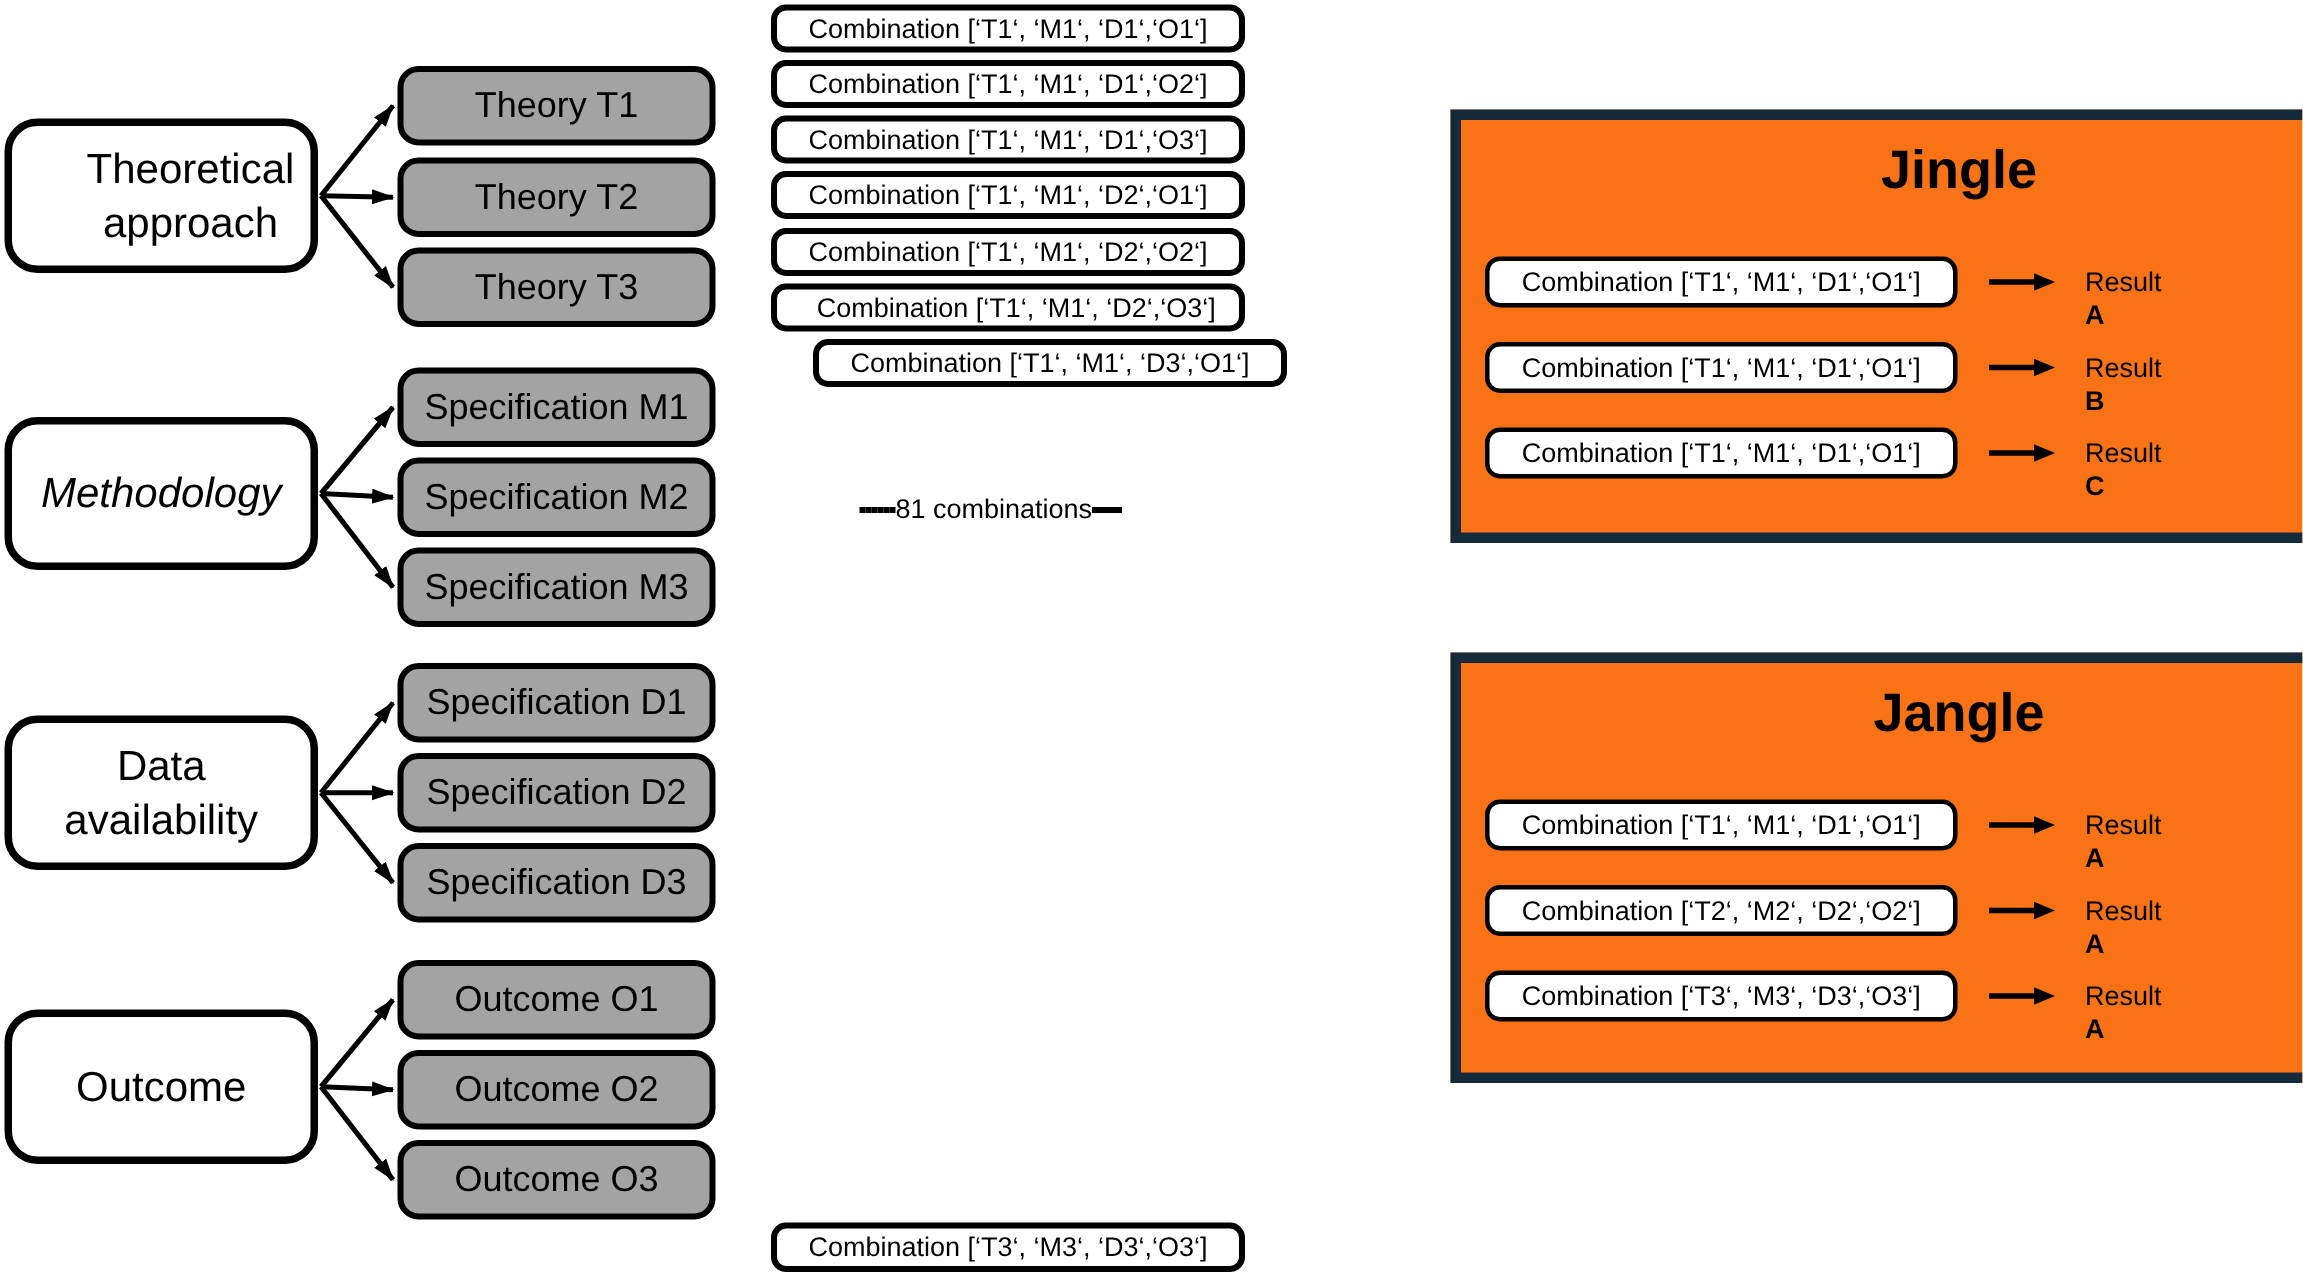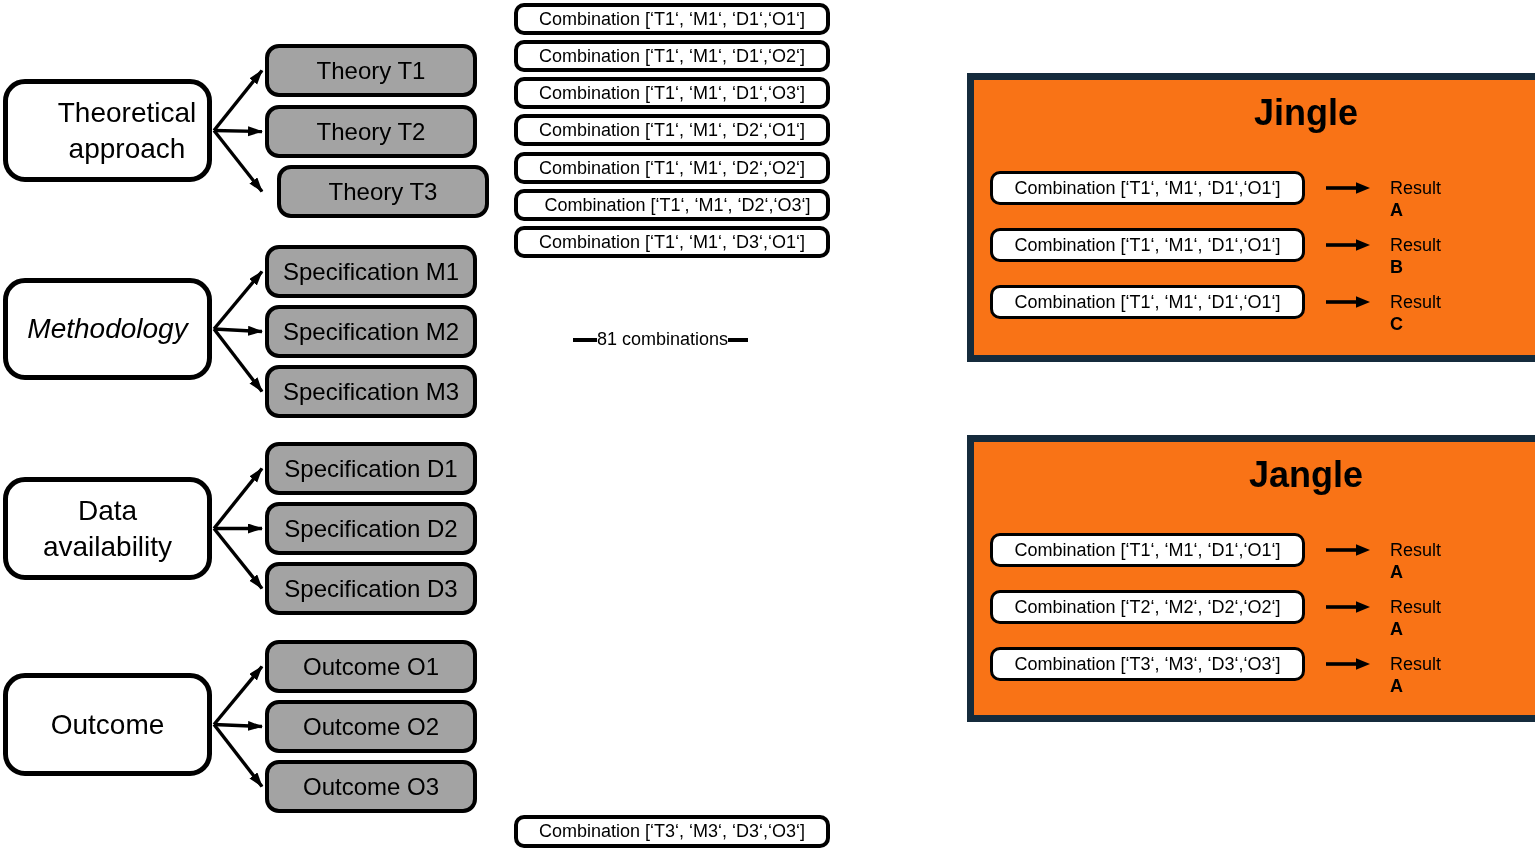--- a/index.html
+++ b/index.html
@@ -73,42 +73,42 @@
         <line x1="214" y1="724.5" x2="262" y2="666.5" marker-end="url(#ah)"></line>
         <line x1="214" y1="724.5" x2="262" y2="726.5" marker-end="url(#ah)"></line>
         <line x1="214" y1="724.5" x2="262" y2="786.5" marker-end="url(#ah)"></line>
       </g>
   </svg>
 
   <div id="groups-layer">
       <div class="cat-box" style="top: 79px; height: 103px; padding-left: 43px;">Theoretical approach</div>
       <div class="child-box" style="top: 44px;">Theory T1</div>
       <div class="child-box" style="top: 105px;">Theory T2</div>
-      <div class="child-box" style="top: 165px; margin-left: 12px;">Theory T3</div>
+      <div class="child-box" style="top: 165px;">Theory T3</div>
       <div class="cat-box" style="top: 278px; height: 102px; font-style: italic;">Methodology</div>
       <div class="child-box" style="top: 245px;">Specification M1</div>
       <div class="child-box" style="top: 305px;">Specification M2</div>
       <div class="child-box" style="top: 365px;">Specification M3</div>
       <div class="cat-box" style="top: 477px; height: 103px;">Data availability</div>
       <div class="child-box" style="top: 442px;">Specification D1</div>
       <div class="child-box" style="top: 502px;">Specification D2</div>
       <div class="child-box" style="top: 562px; text-align: center;">Specification D3</div>
       <div class="cat-box" style="top: 673px; height: 103px;">Outcome</div>
       <div class="child-box" style="top: 640px;">Outcome O1</div>
       <div class="child-box" style="top: 700px;">Outcome O2</div>
       <div class="child-box" style="top: 760px;">Outcome O3</div>
     </div>
   <div id="combos-layer">
       <div class="combo-box" style="top: 3px;">Combination [‘T1‘, ‘M1‘, ‘D1‘,‘O1‘]</div>
       <div class="combo-box" style="top: 40px;">Combination [‘T1‘, ‘M1‘, ‘D1‘,‘O2‘]</div>
       <div class="combo-box" style="top: 77px;">Combination [‘T1‘, ‘M1‘, ‘D1‘,‘O3‘]</div>
       <div class="combo-box" style="top: 114px;">Combination [‘T1‘, ‘M1‘, ‘D2‘,‘O1‘]</div>
       <div class="combo-box" style="top: 152px;">Combination [‘T1‘, ‘M1‘, ‘D2‘,‘O2‘]</div>
       <div class="combo-box" style="top: 189px; padding-left: 11px;">Combination [‘T1‘, ‘M1‘, ‘D2‘,‘O3‘]</div>
-      <div class="combo-box" style="top: 226px;">Combination [‘T1‘, ‘M1‘, ‘D3‘,‘O1‘]</div>
+      <div class="combo-box" style="top: 226px; margin-left: 28px;">Combination [‘T1‘, ‘M1‘, ‘D3‘,‘O1‘]</div>
       <div class="combo-box" style="top: 815px; height: 33px;">Combination [‘T3‘, ‘M3‘, ‘D3‘,‘O3‘]</div>
     </div>
   <div id="ellipsis-col">
       <div class="dot"></div>
       <div class="dot"></div>
       <div class="dot"></div>
       <div class="dot"></div>
       <div class="dot"></div>
       <div class="dot"></div>
       <div id="combos-note">81 combinations</div>

